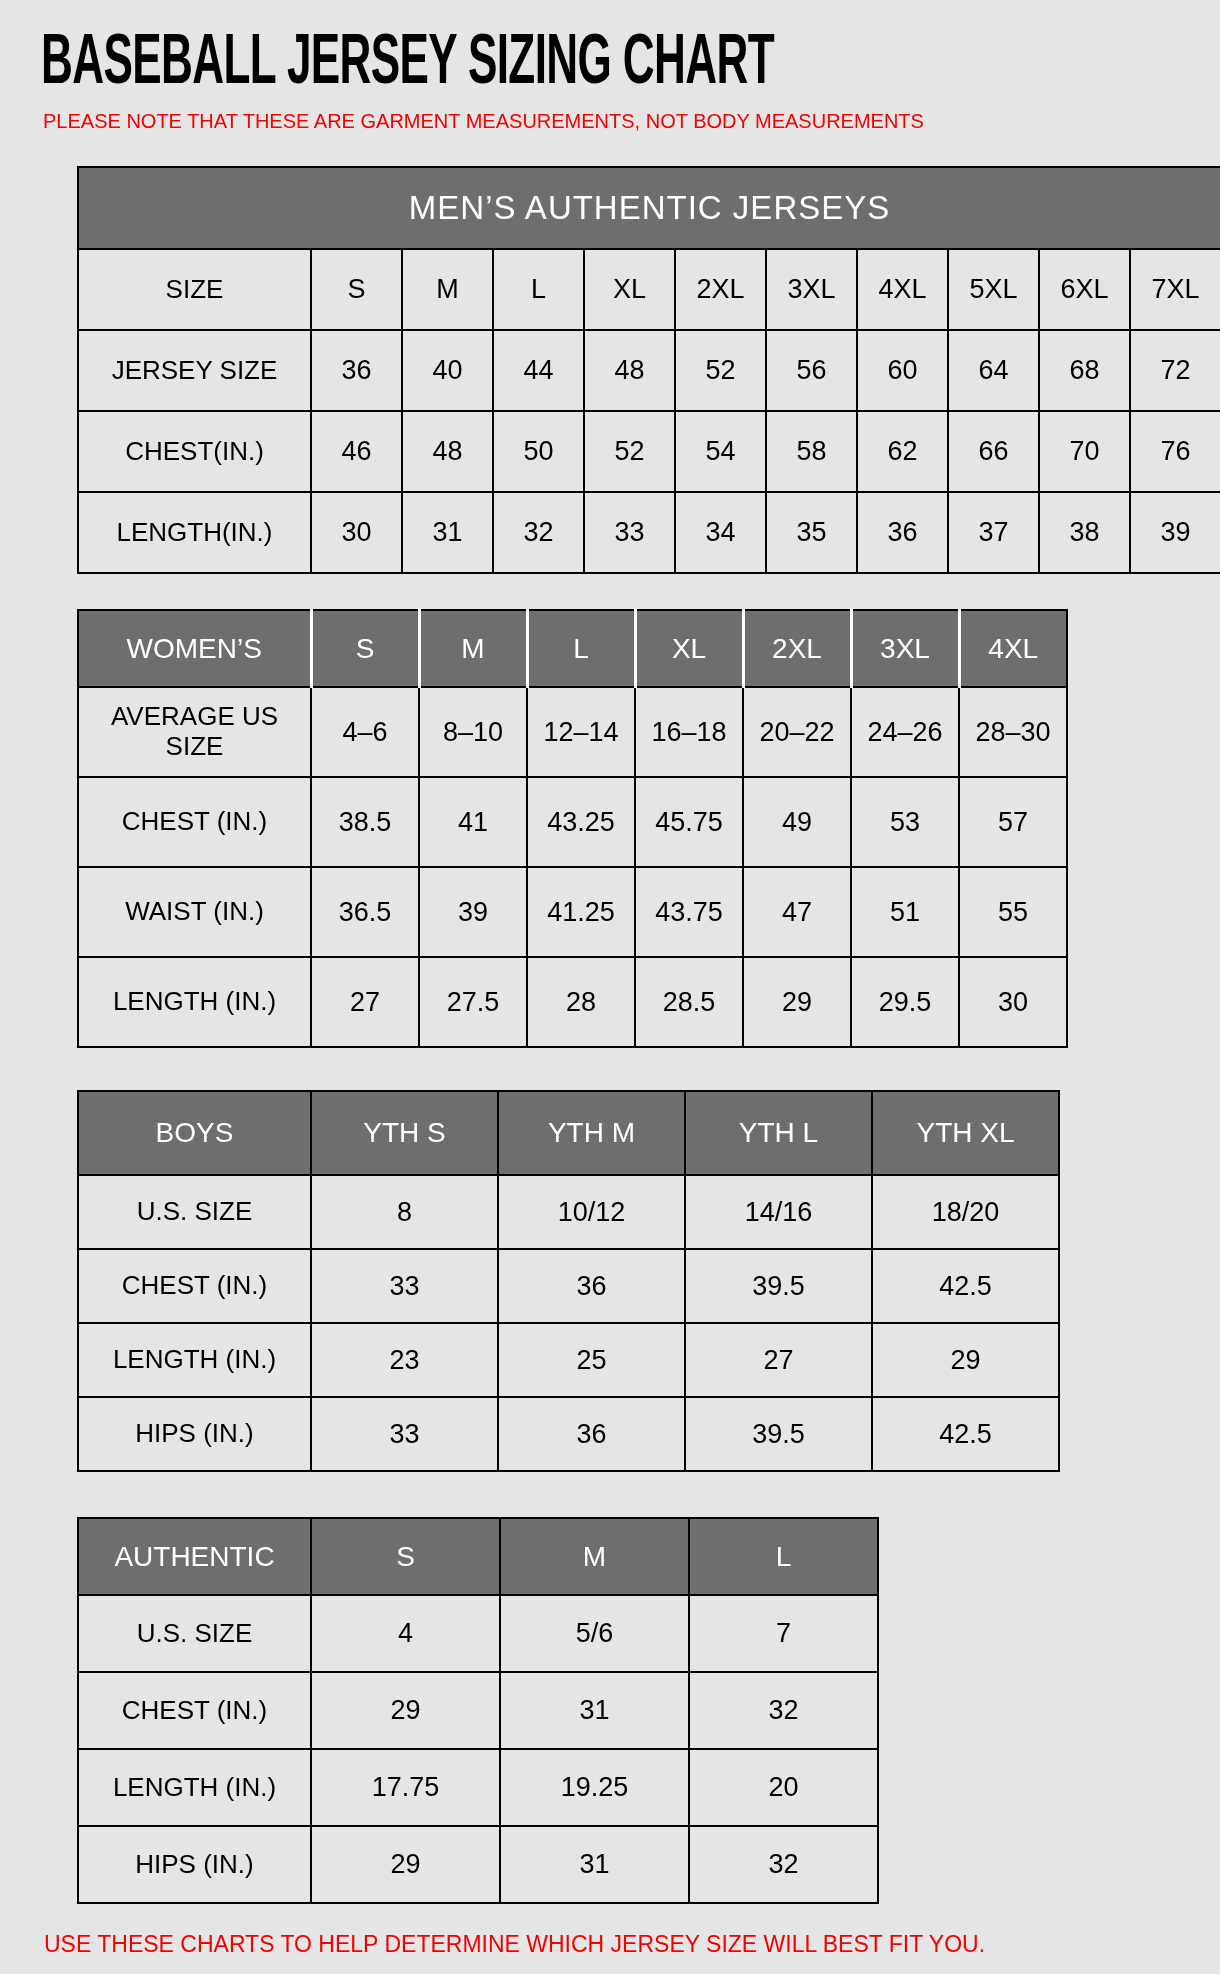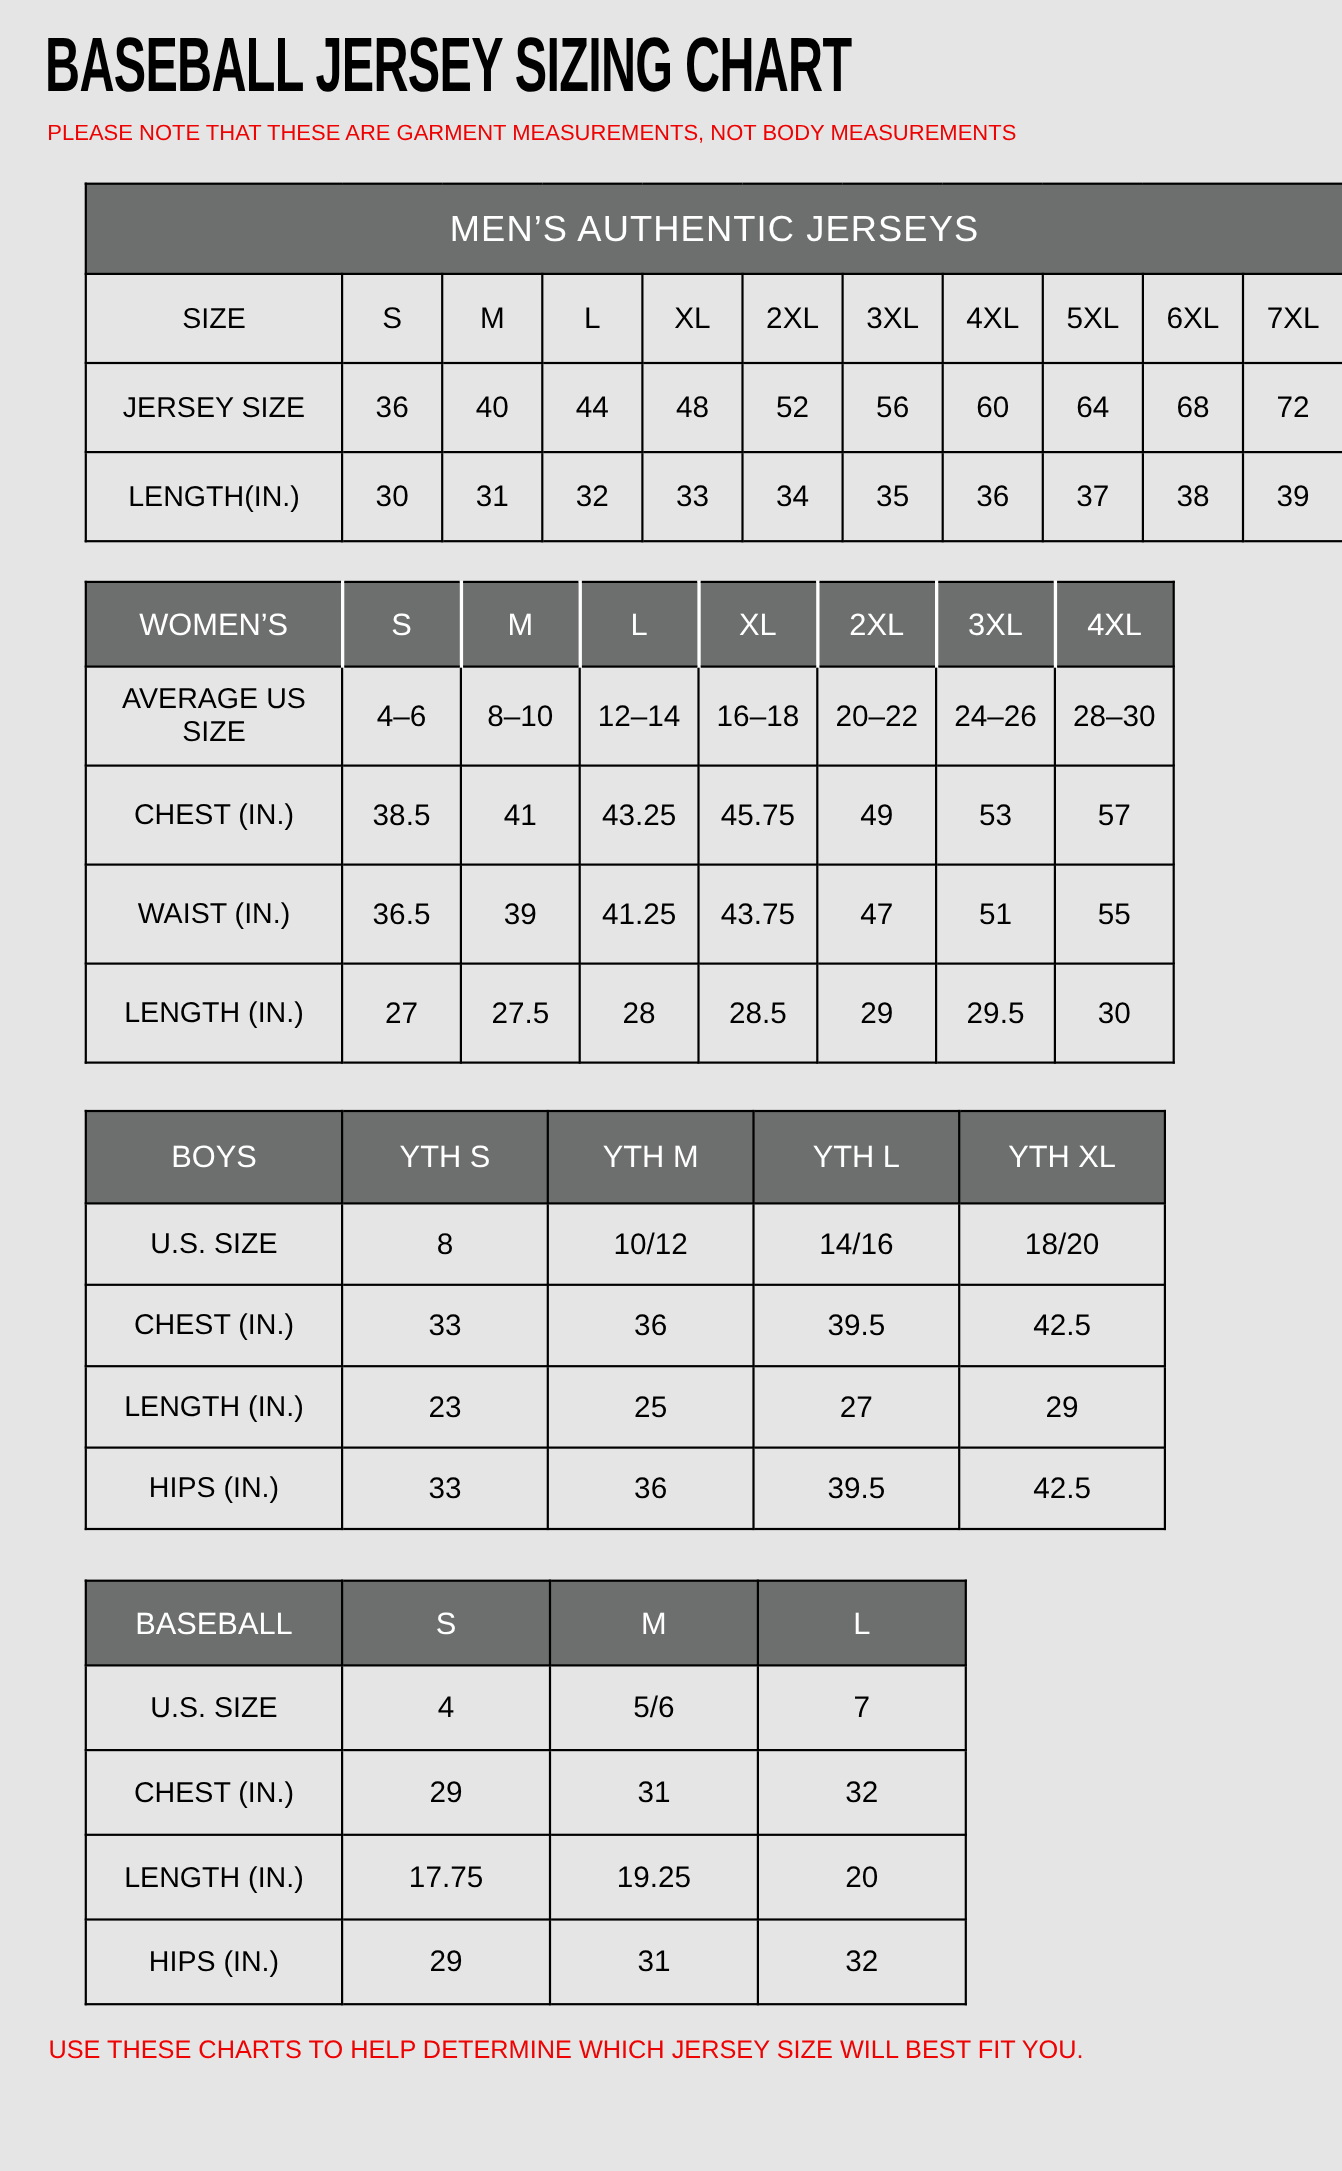--- a/index.html
+++ b/index.html
@@ -144,20 +144,33 @@
             <td class="cell">44</td>
             <td class="cell">48</td>
             <td class="cell">52</td>
             <td class="cell">56</td>
             <td class="cell">60</td>
             <td class="cell">64</td>
             <td class="cell">68</td>
             <td class="cell">72</td>
           </tr>
           <tr>
+            <td class="rowlabel">CHEST(IN.)</td>
+            <td class="cell">46</td>
+            <td class="cell">48</td>
+            <td class="cell">50</td>
+            <td class="cell">52</td>
+            <td class="cell">54</td>
+            <td class="cell">58</td>
+            <td class="cell">62</td>
+            <td class="cell">66</td>
+            <td class="cell">70</td>
+            <td class="cell">76</td>
+          </tr>
+          <tr>
             <td class="rowlabel">LENGTH(IN.)</td>
             <td class="cell">30</td>
             <td class="cell">31</td>
             <td class="cell">32</td>
             <td class="cell">33</td>
             <td class="cell">34</td>
             <td class="cell">35</td>
             <td class="cell">36</td>
             <td class="cell">37</td>
             <td class="cell">38</td>
@@ -287,21 +300,21 @@
   <section class="tbl sec-preschool t-preschool">
       <table>
         <colgroup>
           <col class="label-col">
           <col class="data-col">
           <col class="data-col">
           <col class="data-col">
         </colgroup>
         <thead>
           <tr class="header-row">
-            <td class="corner">BASEBALL</td>
+            <td class="corner">AUTHENTIC</td>
             <td class="hcell">S</td>
             <td class="hcell">M</td>
             <td class="hcell">L</td>
           </tr>
         </thead>
         <tbody>
           <tr>
             <td class="rowlabel">U.S. SIZE</td>
             <td class="cell">4</td>
             <td class="cell">5/6</td>

